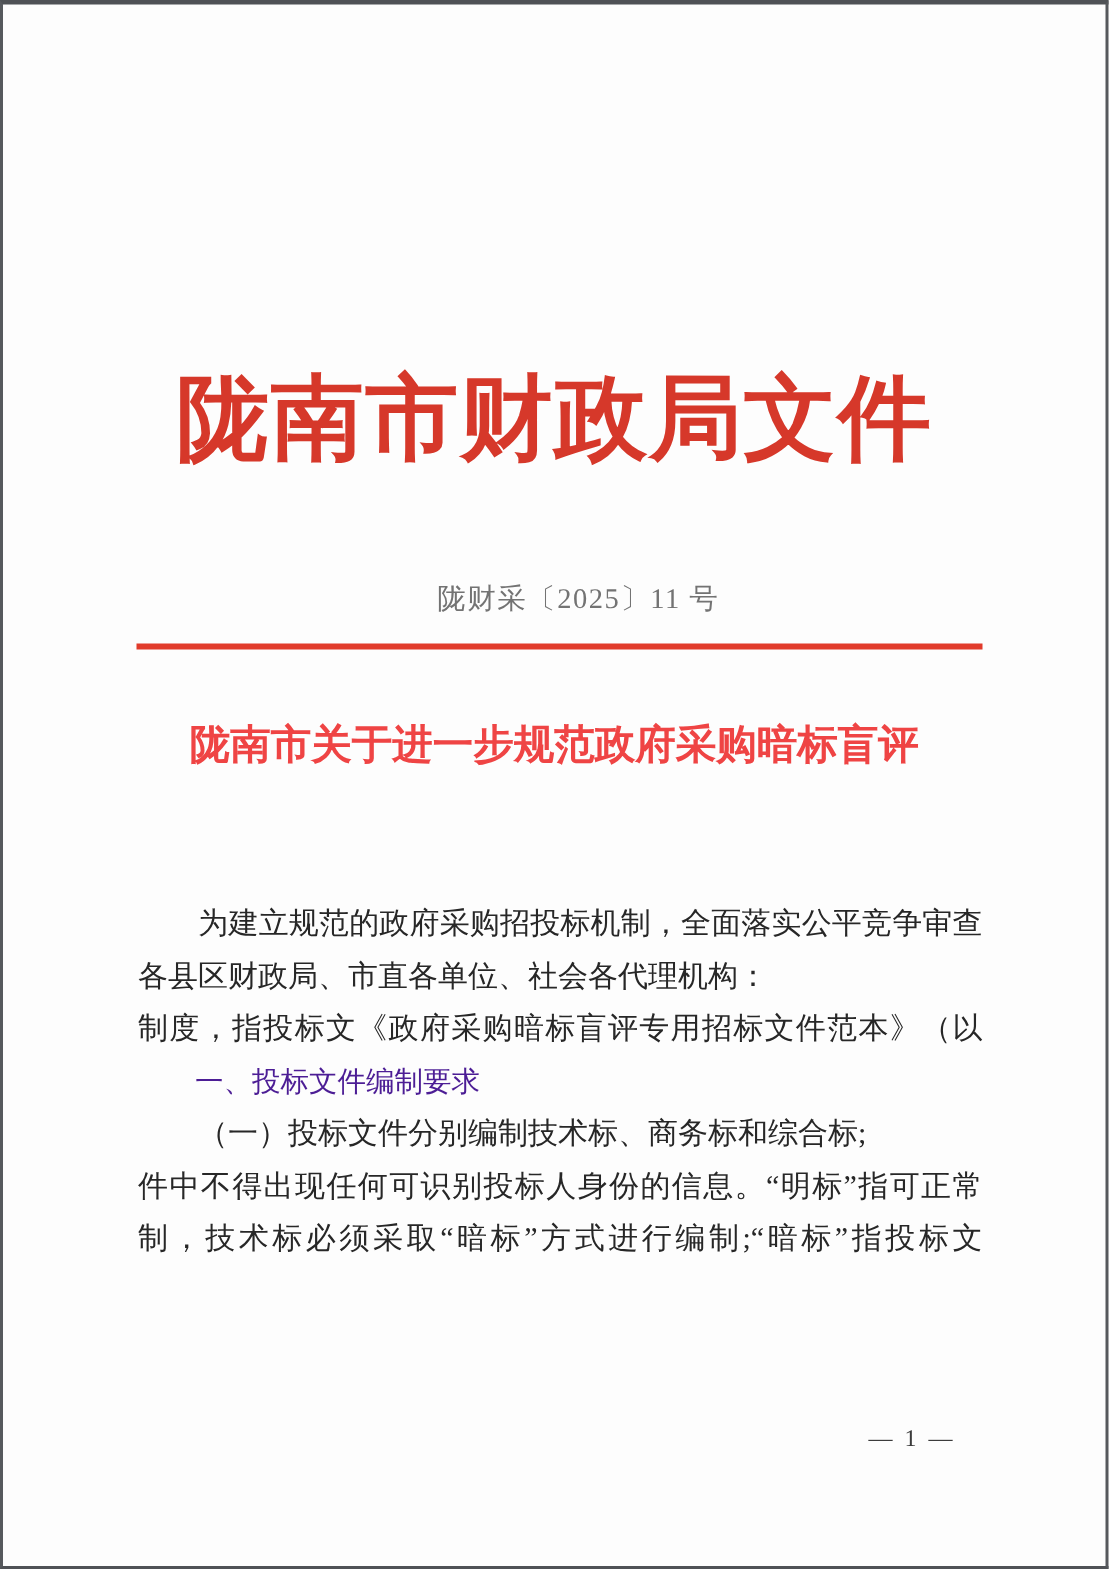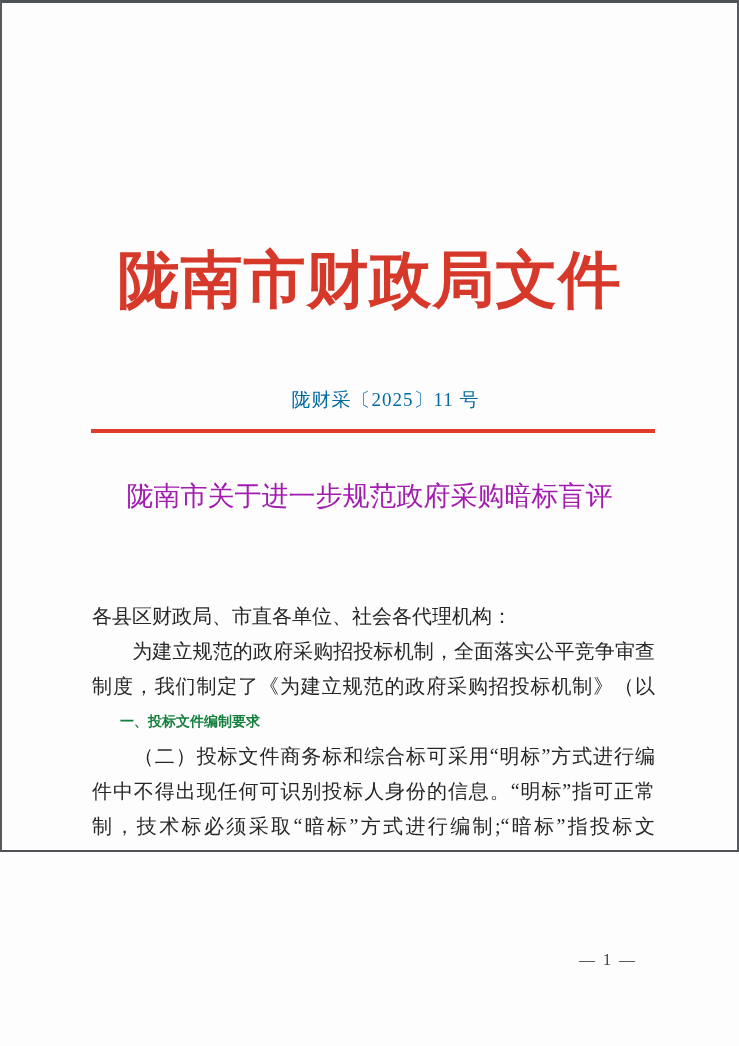--- a/index.html
+++ b/index.html
@@ -6,21 +6,21 @@
   html, body { width: 739px; height: 1046px; }
   body {
     font-family: "Liberation Serif", "DejaVu Serif", serif;
     background: #fdfdfd;
     position: relative;
     overflow: hidden;
   }
   .page {
     position: absolute;
     left: 0; top: 0;
-    width: 739px; height: 852px;
+    width: 739px; height: 1046px;
     background: #fdfdfd;
     border-top: 3px solid #4f5256;
     border-left: 2px solid #56595d;
     border-right: 2px solid #56595d;
     border-bottom: 2px solid #4f5256;
   }
   .agency-header {
     position: absolute;
     left: 0; top: 233px;
     width: 100%;
@@ -32,61 +32,61 @@
     letter-spacing: 1px;
     white-space: nowrap;
   }
   .doc-number {
     position: absolute;
     left: 0; top: 384px;
     width: 100%;
     text-align: center;
     font-size: 19px;
     line-height: 26px;
-    color: #0369a1;
+    color: #737373;
     letter-spacing: 1px;
     padding-left: 32px;
   }
   .red-rule {
     position: absolute;
     left: 89px; top: 426px;
     width: 564px; height: 4px;
     background: #e13b2b;
   }
   .doc-title {
     position: absolute;
     left: 0; top: 474px;
     width: 100%;
     text-align: center;
     font-size: 27px;
     line-height: 38px;
-    font-weight: normal;
-    color: #a21caf;
+    font-weight: bold;
+    color: #ef4444;
   }
   .doc-body {
     position: absolute;
     left: 90px; top: 596px;
     width: 563px;
     font-size: 20px;
     line-height: 35px;
     color: #272727;
   }
   .doc-body .line {
     width: 100%;
     white-space: pre-wrap;
   }
   .doc-body .line.just {
     text-align: justify;
     text-align-last: justify;
   }
   .doc-body .line.heading {
     font-family: "Liberation Sans", "DejaVu Sans", sans-serif;
-    font-weight: bold;
-    color: #15803d;
-    font-size: 14px;
+    font-weight: normal;
+    color: #4c1d95;
+    font-size: 19px;
   }
   .page-number {
     position: absolute;
     left: 566px; top: 946px;
     width: 80px;
     text-align: center;
     font-size: 16px;
     line-height: 22px;
     color: #3c3c3c;
     letter-spacing: 2px;
@@ -102,24 +102,24 @@
 
   <div class="doc-number">陇财采〔2025〕11 号</div>
 
   <div class="red-rule"></div>
 
   <div class="doc-title">
     <div>陇南市关于进一步规范政府采购暗标盲评</div>
   </div>
 
   <div class="doc-body">
+      <div class="line just">　　为建立规范的政府采购招投标机制，全面落实公平竞争审查</div>
       <div class="line">各县区财政局、市直各单位、社会各代理机构：</div>
-      <div class="line just">　　为建立规范的政府采购招投标机制，全面落实公平竞争审查</div>
-      <div class="line just">制度，我们制定了《为建立规范的政府采购招投标机制》（以</div>
+      <div class="line just">制度，指投标文《政府采购暗标盲评专用招标文件范本》（以</div>
       <div class="line heading">　　一、投标文件编制要求</div>
-      <div class="line just">　　（二）投标文件商务标和综合标可采用“明标”方式进行编</div>
+      <div class="line">　　（一）投标文件分别编制技术标、商务标和综合标;</div>
       <div class="line just">件中不得出现任何可识别投标人身份的信息。“明标”指可正常</div>
       <div class="line just">制，技术标必须采取“暗标”方式进行编制;“暗标”指投标文</div>
     </div>
 
   <div class="page-number">— 1 —</div>
 
 </div>
 
 </body></html>

